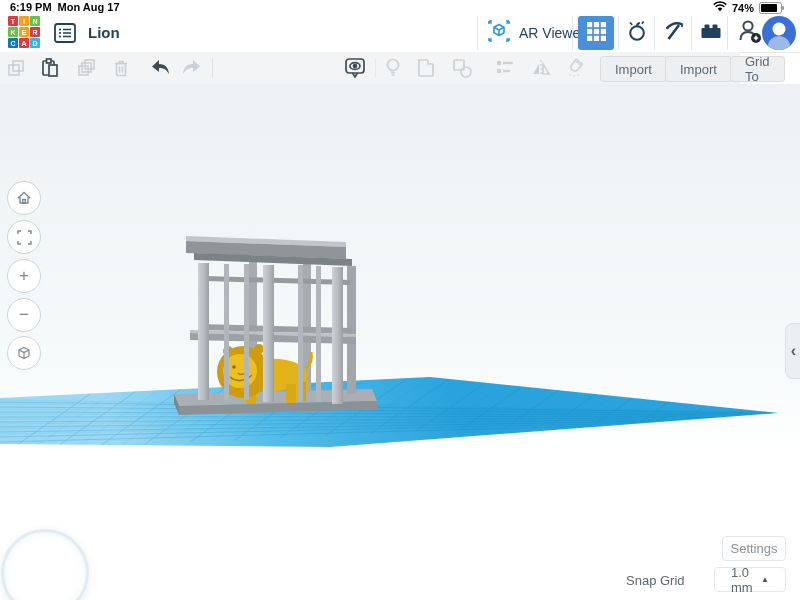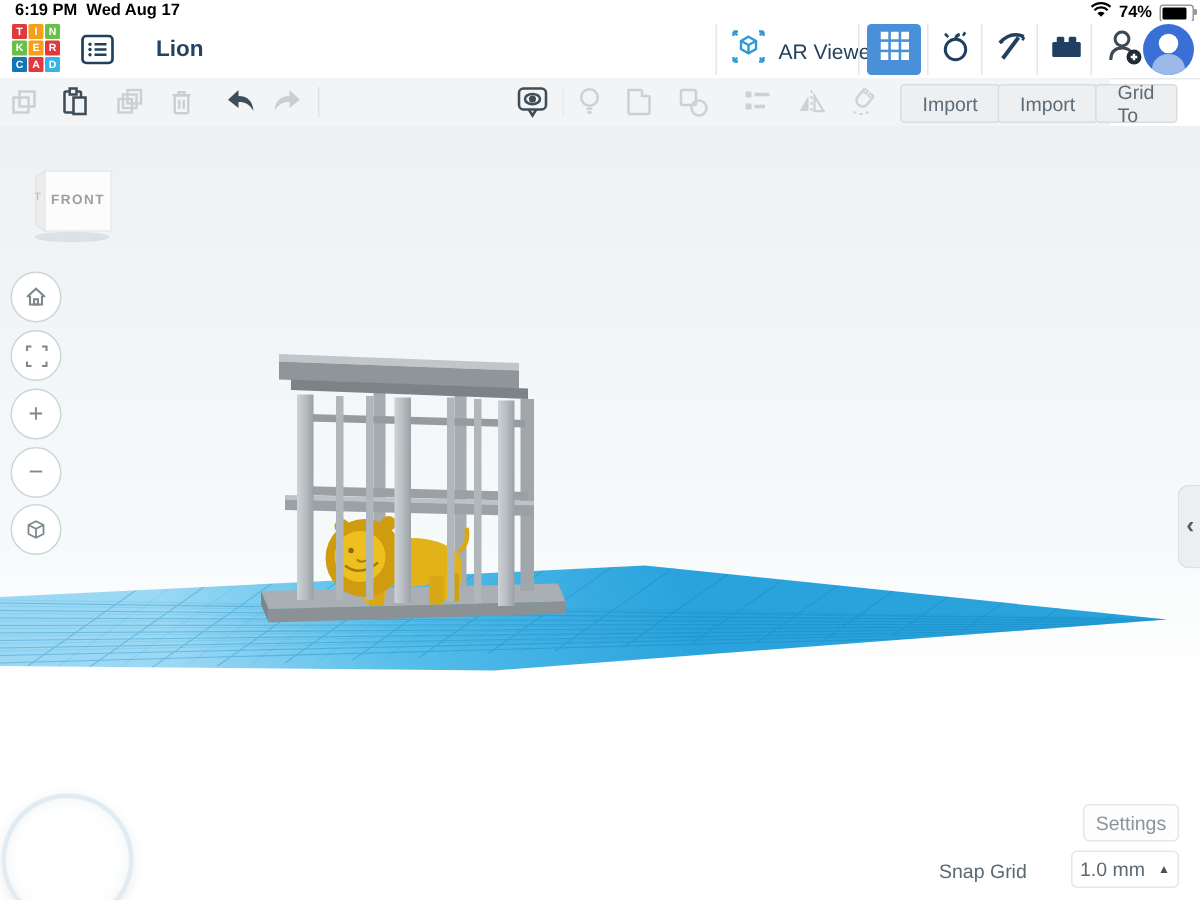--- a/index.html
+++ b/index.html
@@ -1,33 +1,33 @@
 <!DOCTYPE html>
 <html><head>
 <meta charset="utf-8">
 <style>
   html,body{margin:0;padding:0;width:800px;height:600px;overflow:hidden;
     font-family:"Liberation Sans", sans-serif; background:#fff;}
   
   #status-bar{position:absolute;left:0;top:0;width:800px;height:14px;background:#fff;
     font-size:11px;font-weight:700;color:#000;}
   #status-bar .sb-left{position:absolute;left:10px;top:1px;display:flex;gap:6px;}
-  #status-bar .sb-right{position:absolute;right:4px;top:1px;display:flex;gap:5px;align-items:center;}
+  #status-bar .sb-right{position:absolute;right:18px;top:1px;display:flex;gap:5px;align-items:center;}
   .battery{width:21px;height:10px;border:1px solid rgba(0,0,0,.4);border-radius:2.5px;position:relative;margin-top:1px;}
   .battery .fill{position:absolute;left:1px;top:1px;bottom:1px;width:74%;background:#000;border-radius:1px;}
   .battery .nub{position:absolute;right:-3px;top:2.5px;width:2px;height:4px;background:rgba(0,0,0,.4);border-radius:0 1px 1px 0;}
   
   #header{position:absolute;left:0;top:14px;width:800px;height:38px;background:#fff;border-bottom:1px solid #e7eaec;}
   #logo{position:absolute;left:8px;top:2px;width:34px;height:34px;display:grid;
     grid-template-columns:repeat(3,10px);grid-template-rows:repeat(3,10px);gap:1px;}
   #logo span{display:flex;align-items:center;justify-content:center;color:#fff;font-size:7px;font-weight:700;border-radius:1px;}
   .lt0,.lt5,.lt7{background:#e03a3e}.lt1,.lt4{background:#f6a01a}.lt2,.lt3{background:#6abf4b}
   .lt6{background:#1178b5}.lt8{background:#35b4e5}
   #design-list-btn{position:absolute;left:52px;top:7px;width:26px;height:24px;}
-  #doc-title{position:absolute;left:104px;top:10px;font-size:15px;font-weight:700;color:#25425f;}
+  #doc-title{position:absolute;left:88px;top:10px;font-size:15px;font-weight:700;color:#25425f;}
   .hdr-divider{position:absolute;top:2px;height:34px;width:1px;background:#e4e7ea;}
   #ar-viewer{position:absolute;left:486px;top:4px;display:flex;align-items:center;gap:7px;cursor:pointer;}
   #ar-viewer .lbl{font-size:14px;color:#23425f;}
   .view-btn{position:absolute;top:2px;width:34px;height:34px;display:flex;align-items:center;justify-content:center;}
   #grid-view-btn{left:578px;width:36px;background:#4a90d8;border-radius:3px;}
   #sim-lab-btn{left:620px}#pickaxe-btn{left:657px}#brick-btn{left:694px}#add-person-btn{left:733px}
   #avatar{position:absolute;left:762px;top:2px;width:34px;height:34px;border-radius:50%;background:#3a70d6;overflow:hidden;}
   
   #toolbar{position:absolute;left:0;top:52px;width:740px;height:32px;background:#f3f4f6;border-bottom:1px solid #e0e3e5;}
   .tb-icon{position:absolute;top:4px;width:24px;height:24px;display:flex;align-items:center;justify-content:center;}
@@ -53,30 +53,30 @@
     background:rgba(255,255,255,.88);border:3px solid rgba(223,234,241,.95);
     box-shadow:0 2px 8px rgba(40,70,90,.10), inset 0 0 10px rgba(200,220,235,.35);}
   
   #settings-btn{position:absolute;left:722px;top:452px;width:64px;height:25px;background:#fdfdfd;
     border:1px solid #e3e7e9;border-radius:4px;font-size:13px;color:#8a949b;
     display:flex;align-items:center;justify-content:center;cursor:pointer;box-sizing:border-box;}
   #snap-grid-label{position:absolute;left:626px;top:489px;width:80px;text-align:left;
     font-size:13px;color:#5c6870;}
   #snap-grid-select{position:absolute;left:714px;top:483px;width:72px;height:25px;background:#fff;
     border:1px solid #e3e7e9;border-radius:4px;font-size:13px;color:#5c6870;display:flex;
-    align-items:center;padding:0 5px;box-sizing:border-box;cursor:pointer;}
+    align-items:center;padding:0 16px;box-sizing:border-box;cursor:pointer;}
   #snap-grid-select .caret{margin-left:auto;font-size:8px;color:#4a5258;}
 </style>
 </head>
 <body>
 
 <div id="status-bar">
   <div class="sb-left">
     <span>6:19 PM</span>
-    <span>Wed Aug 17</span>
+    <span>Mon Aug 17</span>
   </div>
   <div class="sb-right">
     <span>
       <svg width="14" height="11" viewBox="0 0 14 11">
           <path d="M7 10.2 4.6 7.8a3.4 3.4 0 0 1 4.8 0Z" fill="#000"></path>
           <path d="M2.6 5.8a6.2 6.2 0 0 1 8.8 0" stroke="#000" stroke-width="1.5" fill="none"></path>
           <path d="M.7 3.6a9 9 0 0 1 12.6 0" stroke="#000" stroke-width="1.5" fill="none"></path>
         </svg>
     </span>
     <span style="font-weight:600">74%</span>
@@ -400,30 +400,20 @@
       <rect x="198" y="179" width="11" height="137" fill="url(#pillarGrad)"></rect>
       <rect x="263" y="181" width="11" height="137" fill="url(#pillarGrad)"></rect>
       <rect x="332" y="183" width="11" height="137" fill="url(#pillarGrad)"></rect>
 
       <polygon points="186,152 346,158 346,163 186,157" fill="#c0c6c9"></polygon>
       <polygon points="186,157 346,163 346,175 186,169" fill="#8f9598"></polygon>
       <polygon points="194,169 352,175 352,182 194,176" fill="#7c8386"></polygon>
     </g>
   </svg>
 
-  <div id="viewcube">
-    <svg width="66" height="62" viewBox="0 0 66 62">
-      <ellipse cx="32" cy="58" rx="25" ry="3.5" fill="rgba(110,125,140,0.15)"></ellipse>
-      <polygon points="8,18 14,14 58,14 52,18" fill="#f6f6f6" stroke="#eaeaea" stroke-width="0.8"></polygon>
-      <polygon points="8,18 14,14 14,54 8,50" fill="#ededed" stroke="#e2e2e2" stroke-width="0.8"></polygon>
-      <rect x="14" y="14" width="44" height="40" fill="#fcfcfc" stroke="#e6e6e6" stroke-width="0.8"></rect>
-    </svg>
-    <span style="position:absolute;left:14px;top:28px;width:44px;text-align:center;font-size:9px;font-weight:700;letter-spacing:1px;color:#9aa0a4">FRONT</span>
-    <span style="position:absolute;left:7px;top:28px;font-size:7px;color:#b0b4b7">T</span>
-  </div>
 
   <div class="nav-circle" style="top:97px">
     <svg width="16" height="16" viewBox="0 0 16 16" fill="none" stroke="#7d8890" stroke-width="1.4">
         <path d="M2 8 8 2.5 14 8"></path>
         <path d="M4 7v6h8V7"></path>
         <rect x="6.7" y="9.5" width="2.6" height="3.5"></rect>
       </svg>
   </div>
   <div class="nav-circle" style="top:136px">
     <svg width="15" height="15" viewBox="0 0 15 15" fill="none" stroke="#7d8890" stroke-width="1.4">

